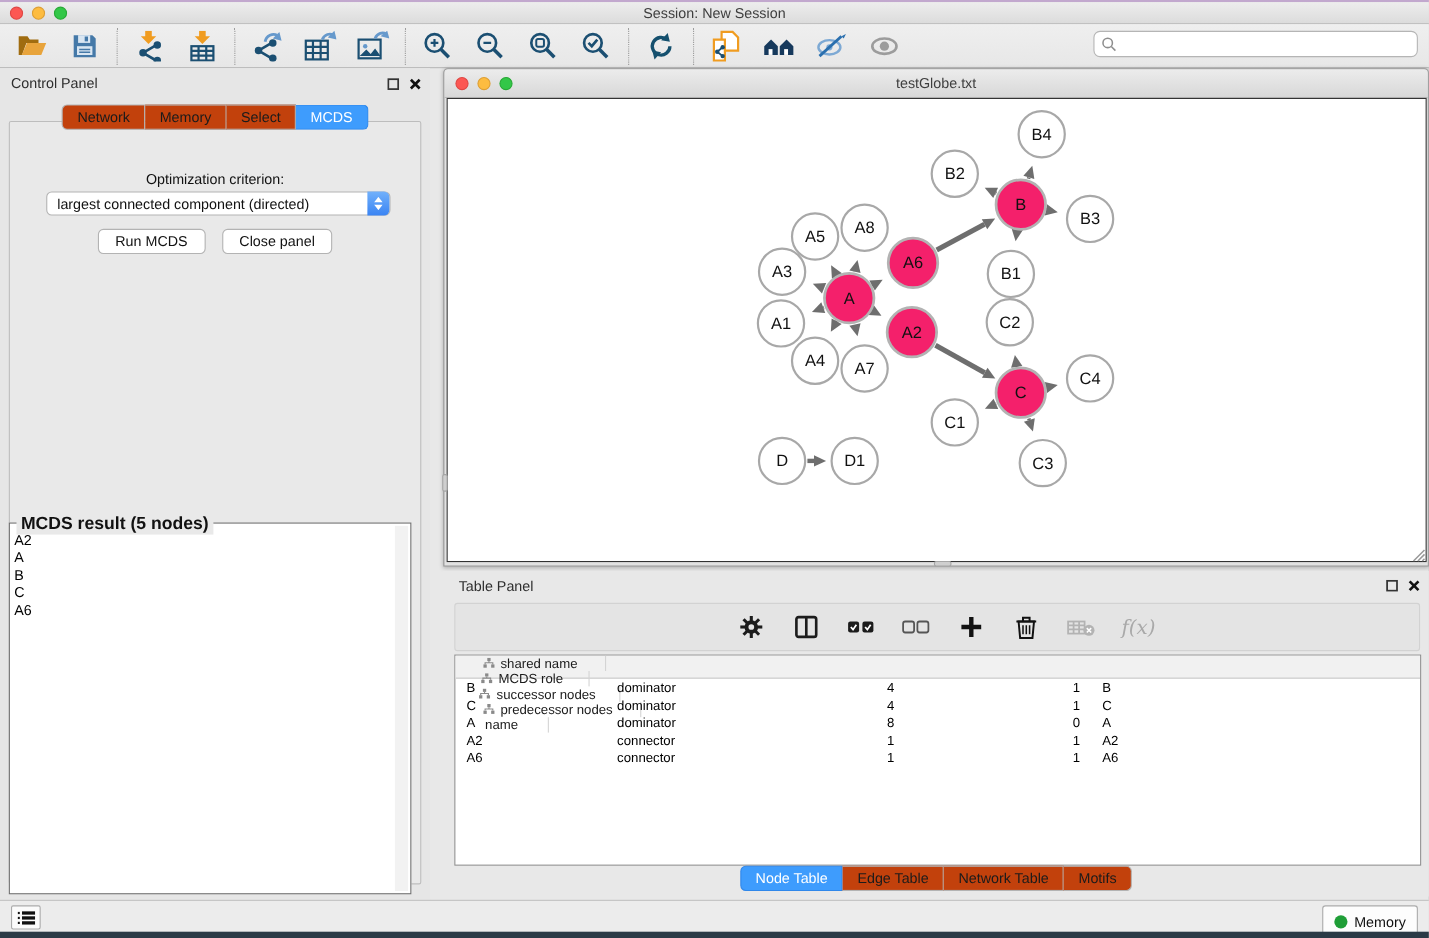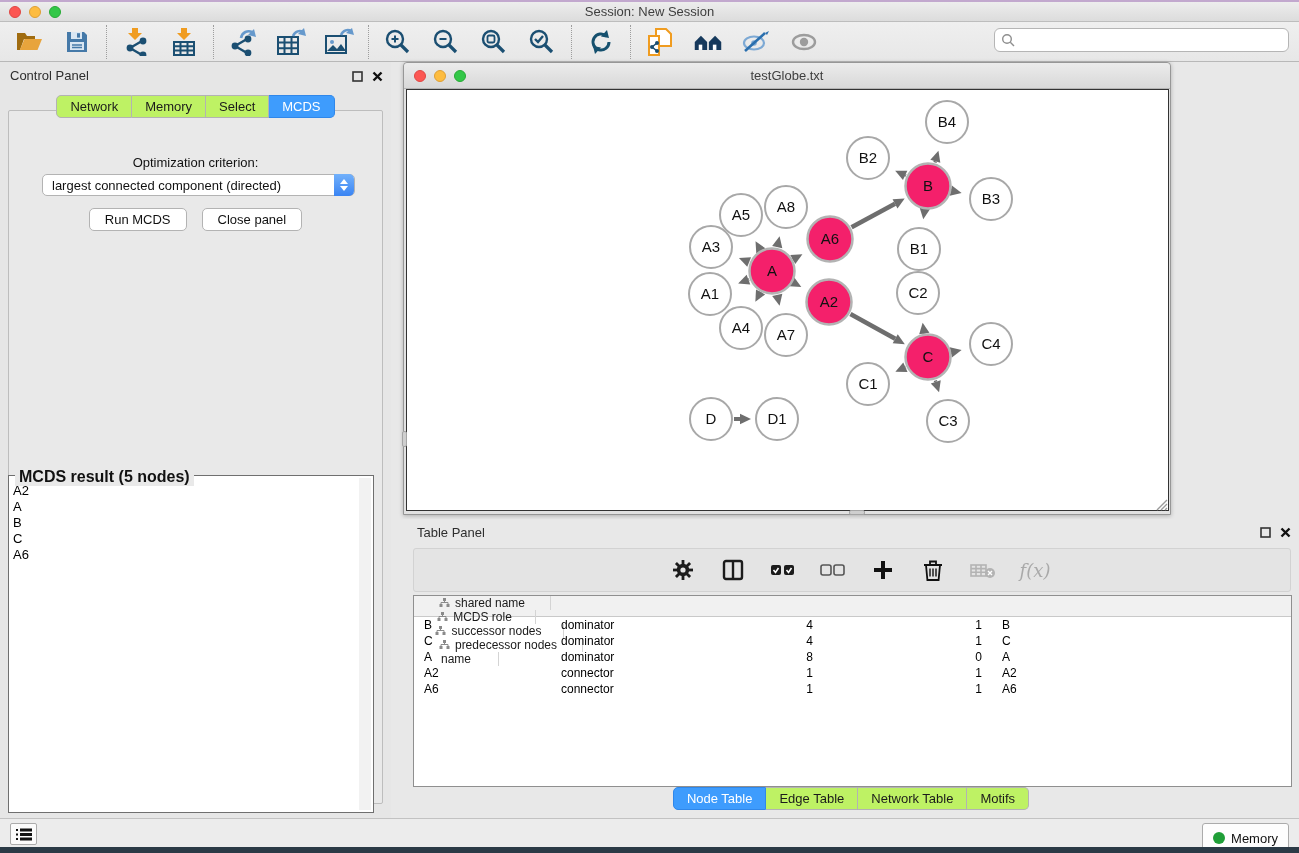--- a/index.html
+++ b/index.html
@@ -29,21 +29,21 @@
     background:#fff; border:1px solid #b5b5b5; border-radius:6px; display:flex; align-items:center; padding:0 6px; }
   .search-wrap input { border:none; outline:none; flex:1; font-size:12px; margin-left:5px; background:transparent; }
 
   
   .control-panel { position:absolute; left:0; top:62px; width:391px; height:756px; background:#e6e6e6; }
   .cp-header { position:absolute; top:6px; left:10px; font-size:13px; color:#2e2e2e; }
   .panel-winbtns { position:absolute; top:9px; right:8px; display:flex; gap:9px; align-items:center; }
   .cp-tabs { position:absolute; top:33px; left:0; width:100%; display:flex; justify-content:center; z-index:2; }
   .cp-box { position:absolute; top:48px; left:8px; width:375px; height:694px;
     background:#e9e9e9; border:1px solid #bdbdbd; border-radius:2px; }
-  .seg-tab { font-size:13px; color:#1b1b1b; background:#bef264; border:1px solid #b3b3b3; border-left:none;
+  .seg-tab { font-size:13px; color:#1b1b1b; background:#c2410c; border:1px solid #b3b3b3; border-left:none;
     padding:3px 13px; cursor:pointer; }
   .seg-tab:first-child { border-left:1px solid #b3b3b3; border-radius:5px 0 0 5px; }
   .seg-tab:last-child { border-radius:0 5px 5px 0; }
   .seg-tab.active { background:#3e9cfd; border-color:#2f87ea; color:#fff; }
   .opt-label { position:absolute; top:93px; width:100%; text-align:center; font-size:13px; color:#111; }
   .criterion { position:absolute; top:112px; left:42px; width:313px; height:22px; background:#fff;
     border:1px solid #b3b3b3; border-radius:5px; font-size:13px; color:#111;
     display:flex; align-items:center; padding-left:9px; cursor:pointer; }
   .criterion .stepper { position:absolute; right:0; top:-1px; width:20px; height:22px;
     background:linear-gradient(#72b1fb,#3a84f3); border-radius:0 5px 5px 0;
@@ -53,21 +53,21 @@
     padding:3px 15px; cursor:pointer; }
   .result-box { position:absolute; top:413px; left:8px; width:366px; height:338px; background:#fff;
     border:1px solid #6f6f6f; }
   .result-legend { position:absolute; top:-8px; left:6px; background:#e9e9e9; padding:0 4px;
     font-size:16px; color:#111;font-weight:bold; }
   .result-list { position:absolute; top:7px; left:4px; right:16px; bottom:4px; font-size:13px; color:#000; }
   .result-list div { line-height:16px; }
   .result-scroll { position:absolute; top:2px; right:2px; width:12px; bottom:2px; background:#f2f2f2; }
 
   
-  .net-window { position:absolute; left:403px; top:62px; width:768px; height:453px;
+  .net-window { position:absolute; left:403px; top:62px; width:896px; height:453px;
     background:#e2e2e2; border:1px solid #979797; border-radius:4px 4px 0 0; box-shadow:0 1px 4px rgba(0,0,0,.25); }
   .net-titlebar { position:absolute; top:0; left:0; width:100%; height:26px;
     background:linear-gradient(#ececec,#d8d8d8); border-bottom:1px solid #b4b4b4; border-radius:4px 4px 0 0; }
   .net-titlebar .lights { top:7px; left:10px; }
   .net-titlebar .title { text-align:center; font-size:13px; color:#3e3e3e; line-height:25px; }
   .net-canvas { position:absolute; left:2px; right:1px; top:26px; bottom:3px; background:#fff; border:1px solid #333; }
   .net-canvas svg { display:block; }
   .grip-left { position:absolute; left:-2px; top:368px; width:5px; height:16px; background:#cfcfcf; border:1px solid #a5a5a5; border-radius:2px; }
   .grip-bottom { position:absolute; left:445px; bottom:-1px; width:16px; height:5px; background:#cfcfcf; border:1px solid #a5a5a5; border-radius:2px; }
   .resize-grip { position:absolute; right:2px; bottom:3px; }

